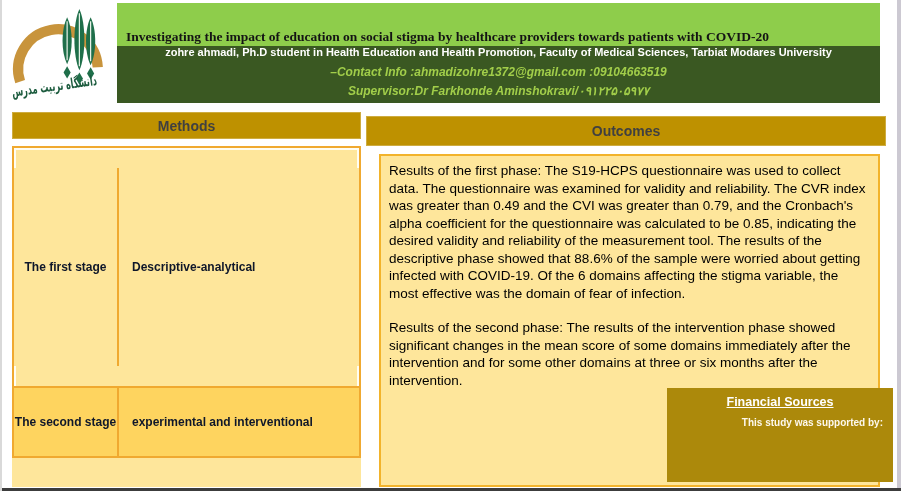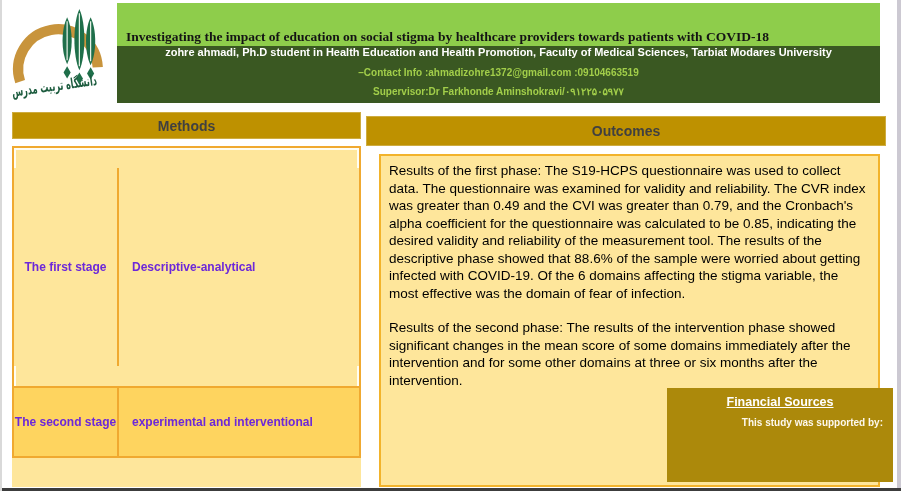--- a/index.html
+++ b/index.html
@@ -16,39 +16,39 @@
   .logo-box svg{display:block;margin:2px auto 0 auto;}
   .green-header{position:absolute;left:115px;top:3px;width:763px;height:100px;}
   .green-top{height:43px;background:#8ecd4b;display:flex;align-items:flex-end;}
   .poster-title{
     font-family:"Liberation Serif",serif;font-weight:bold;font-size:13.5px;
     color:#141414;padding:0 0 1px 9px;white-space:nowrap;line-height:1.1;
   }
   .green-bottom{height:57px;background:#3a5822;text-align:center;box-sizing:border-box;}
   .author-line{color:#ffffff;font-weight:bold;font-size:11px;line-height:13px;}
   .contact-line,.supervisor-line{
-    color:#a2ce4a;font-weight:bold;font-size:10px;margin-top:8px;line-height:11px;
+    color:#a2ce4a;font-weight:bold;font-style:italic;font-size:12px;margin-top:8px;line-height:11px;
   }
   
   .section-bar{
     position:absolute;background:#be9100;color:#404040;font-weight:bold;
     display:flex;align-items:center;justify-content:center;
     box-shadow:inset 0 0 0 1px rgba(255,255,255,0.25);
   }
   .methods-bar{left:10px;top:112px;width:349px;height:27px;font-size:14px;}
   .outcomes-bar{left:364px;top:116px;width:520px;height:30px;font-size:14px;}
   
   .left-panel{position:absolute;left:10px;top:146px;width:349px;height:341px;background:#fee69b;}
   .methods-table{
     position:absolute;left:10px;top:146px;width:349px;height:312px;
     border:2px solid #f0a930;box-sizing:border-box;
     display:grid;grid-template-columns:105px 1fr;grid-template-rows:218px 1fr;
     box-shadow:inset 0 0 0 2px #fffdf2;
   }
-  .cell{display:flex;align-items:center;font-weight:bold;font-size:12px;color:#6d28d9;box-sizing:border-box;margin-top:20px;}
+  .cell{display:flex;align-items:center;font-weight:bold;font-size:12px;color:#0f172a;box-sizing:border-box;margin-top:20px;}
   .cell.stage{justify-content:center;text-align:center;border-right:2px solid #f0a930;}
   .cell.desc{padding-left:13px;}
   .row1{background:#fee69b;}
   .row2{background:#fed45f;border-top:2px solid #f0a930;}
   
   .outcomes-box{
     position:absolute;left:377px;top:154px;width:501px;height:333px;
     background:#fee69b;border:2px solid #f2b32b;box-sizing:border-box;
     padding:6px 12px 0 8px;
     font-family:Liberation Sans, sans-serif;font-size:13.5px;line-height:17.5px;color:#000;
@@ -88,21 +88,21 @@
           <line x1="0" y1="-43" x2="0" y2="-4" stroke="#e8f2e8" stroke-width="1.2"></line>
           <path d="M0 2 L3.5 8 L0 14 L-3.5 8 Z"></path>
         </g>
       </g>
       <text x="44" y="84" text-anchor="middle" font-size="14" font-weight="bold" font-family="DejaVu Sans, sans-serif" fill="#1d5c3f" transform="rotate(-8 44 84)" textLength="84" lengthAdjust="spacingAndGlyphs">دانشگاه تربیت مدرس</text>
     </svg>
   </div>
 
   <div class="green-header">
     <div class="green-top">
-      <div class="poster-title">Investigating the impact of education on social stigma by healthcare providers towards patients with COVID-18</div>
+      <div class="poster-title">Investigating the impact of education on social stigma by healthcare providers towards patients with COVID-20</div>
     </div>
     <div class="green-bottom">
       <div class="author-line">zohre ahmadi, Ph.D student in Health Education and Health Promotion, Faculty of Medical Sciences, Tarbiat Modares University</div>
       <div class="contact-line">–Contact Info :ahmadizohre1372@gmail.com  :09104663519</div>
       <div class="supervisor-line">Supervisor:Dr Farkhonde Aminshokravi/۰۹۱۲۲۵۰۵۹۷۷</div>
     </div>
   </div>
 
   <div class="section-bar methods-bar">Methods</div>
 

